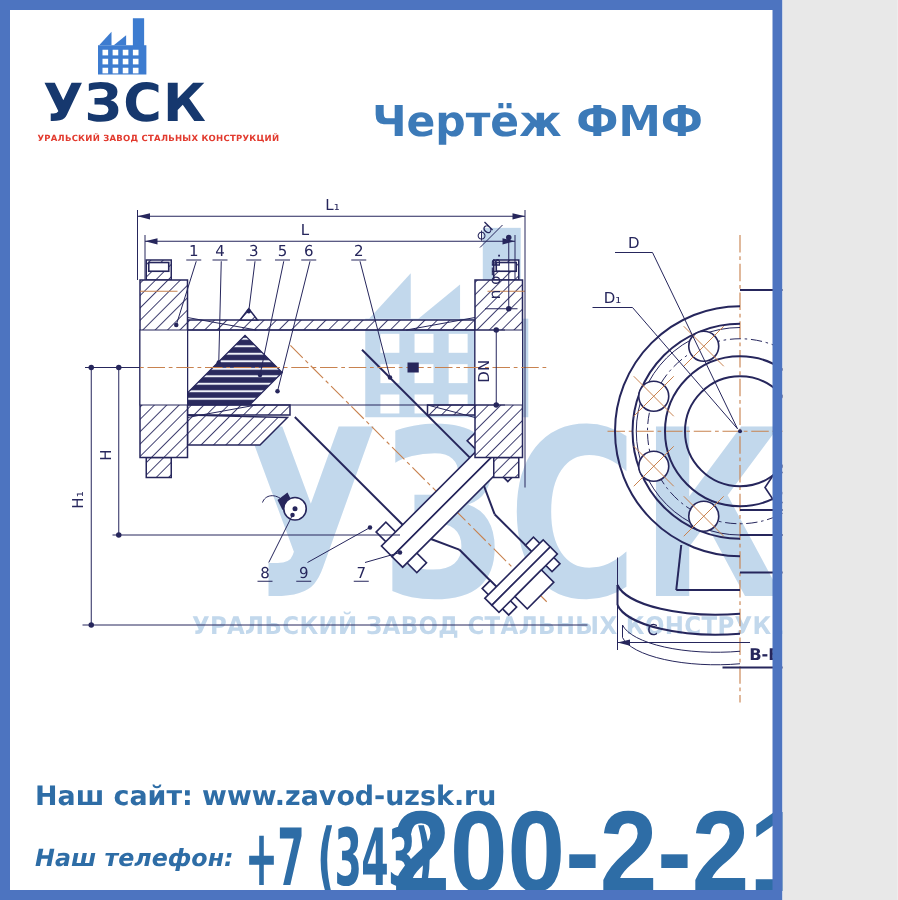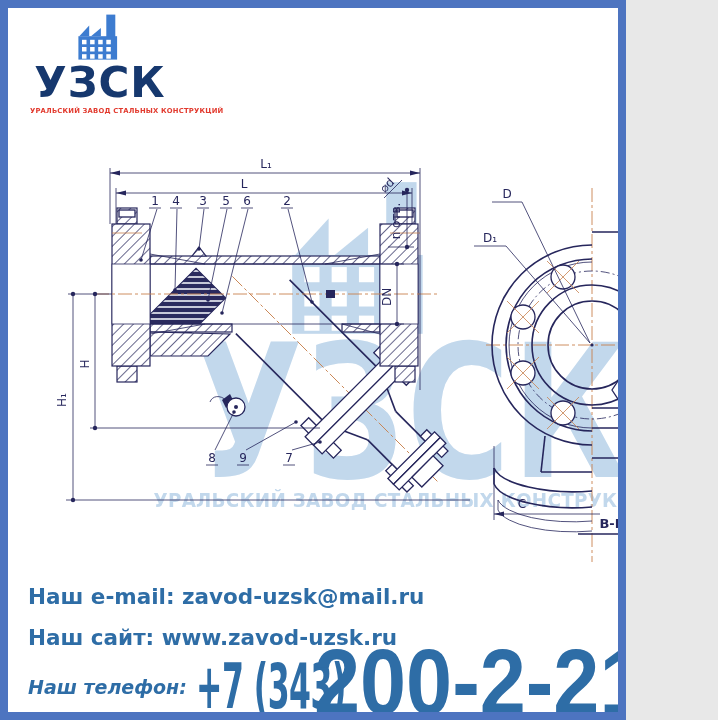--- a/index.html
+++ b/index.html
@@ -74,20 +74,21 @@
         <rect x="10" y="44" width="5" height="5"></rect>
           <rect x="19" y="44" width="5" height="5"></rect>
           <rect x="28" y="44" width="5" height="5"></rect>
           <rect x="37" y="44" width="5" height="5"></rect>
       </g>
     </svg>
     <div class="logo-name">УЗСК</div>
     <div class="logo-sub">УРАЛЬСКИЙ ЗАВОД СТАЛЬНЫХ КОНСТРУКЦИЙ</div>
   </div>
 
+  <h1 class="page-title">Чертёж ФМФ</h1>
 
   <div class="watermark">
     <svg class="wm-icon" width="182" height="158" viewBox="0 0 60 52">
       <g fill="#c2d8ec">
         <rect x="37" y="0" width="10" height="26"></rect>
         <polygon points="7,24 18,12 18,24"></polygon>
         <polygon points="20,24 31,15 31,24"></polygon>
         <rect x="6" y="24" width="43" height="26"></rect>
       </g>
       <g fill="#ffffff">
@@ -348,22 +349,19 @@
       </g>
 
       <g>
         <line class="ln" x1="578" y1="384" x2="652" y2="384"></line>
         <polygon class="dott" points="652,384 643,381.5 643,386.5"></polygon>
         <text class="sec" x="612" y="378" text-anchor="middle">В-В</text>
       </g>
     </g>
   </svg>
 
-  <div class="contact email-line">
-    <span>Наш e-mail: </span><span>zavod-uzsk@mail.ru</span>
-  </div>
   <div class="contact site-line">
     <span>Наш сайт: </span><span>www.zavod-uzsk.ru</span>
   </div>
   <div class="contact phone-label">Наш телефон:</div>
   <div class="phone-prefix">+7 (343)</div>
   <div class="phone-number">200-2-210</div>
 </div>
 
 </body></html>

